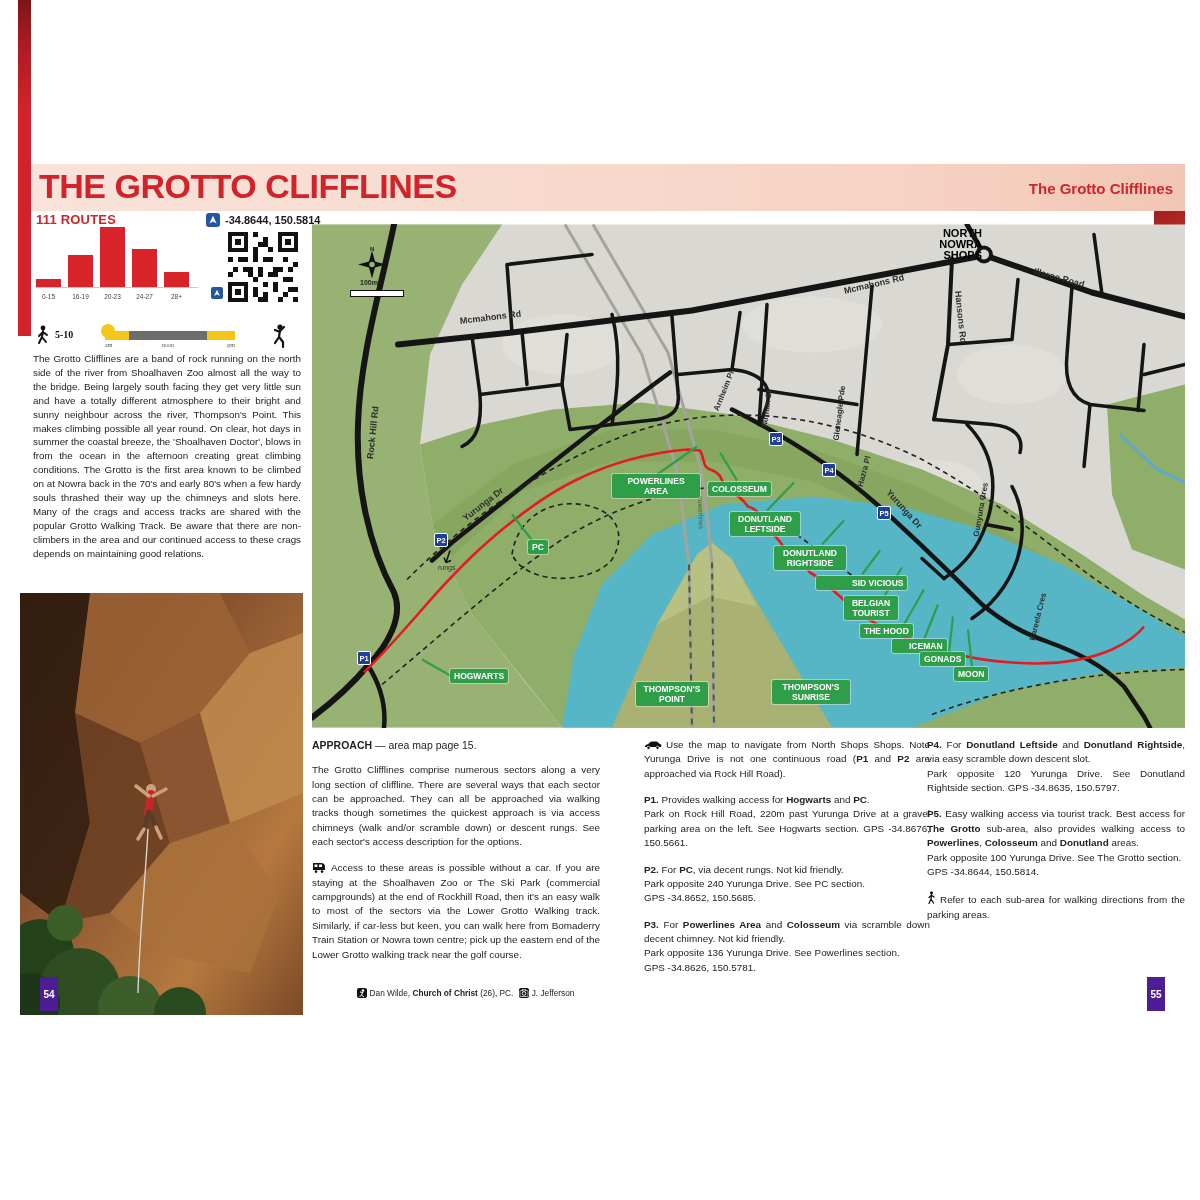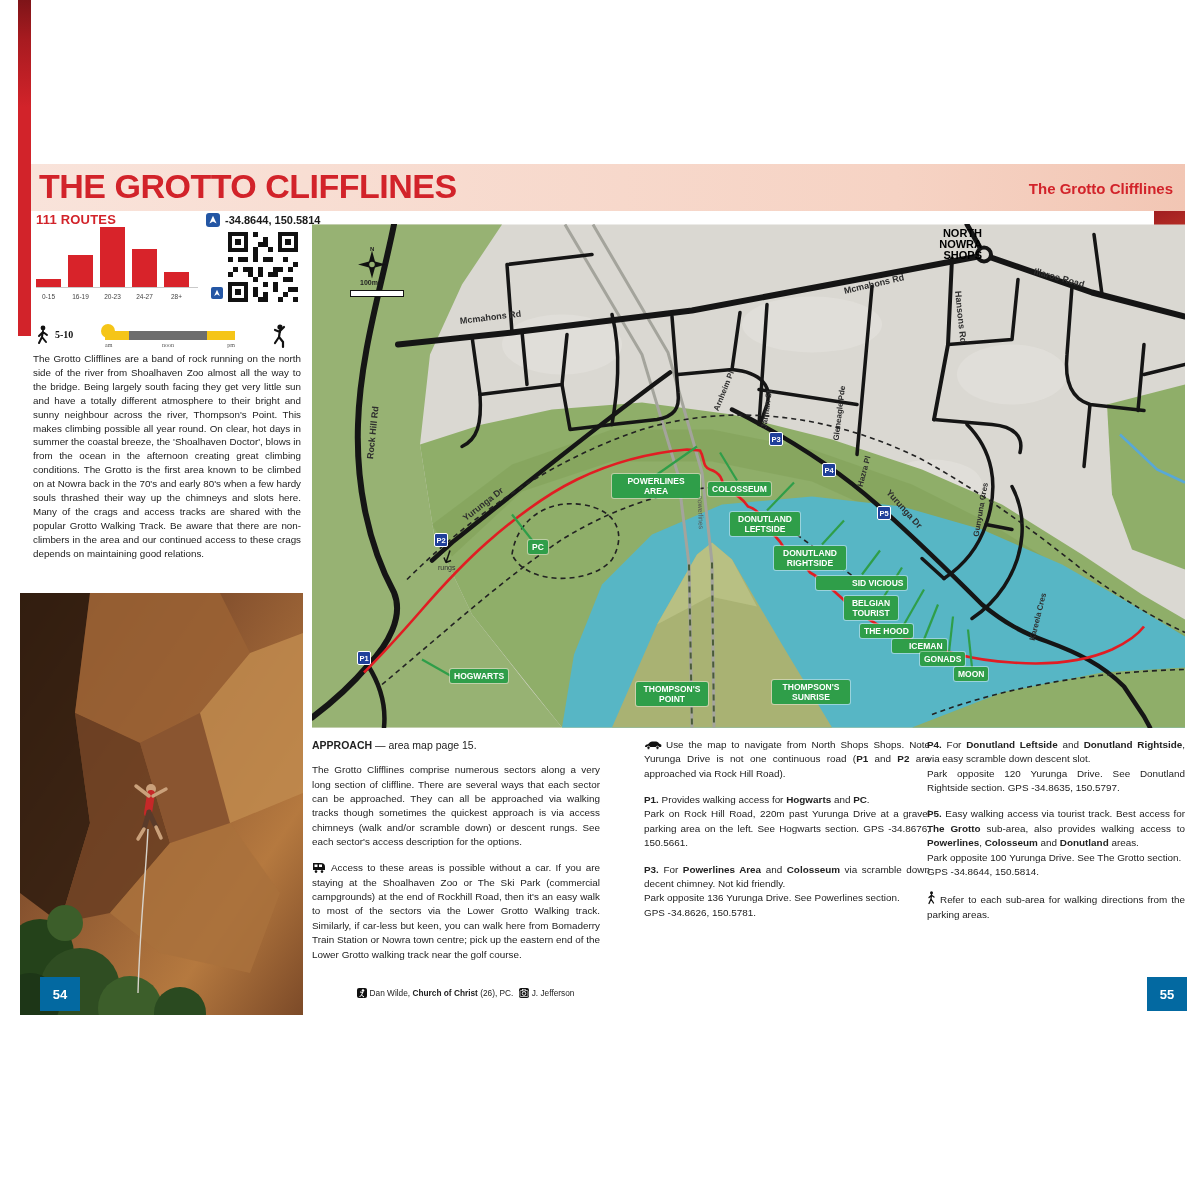--- a/index.html
+++ b/index.html
@@ -34,21 +34,21 @@
   .sunbar{position:absolute;left:72px;top:10px;width:130px;height:9px;background:#6d6d6d;}
   .sunbar .seg-l{position:absolute;left:0;top:0;width:24px;height:9px;background:#f5c518;}
   .sunbar .seg-r{position:absolute;right:0;top:0;width:28px;height:9px;background:#f5c518;}
   .sun{position:absolute;left:-4px;top:-7px;width:14px;height:14px;border-radius:50%;background:#f5c518;}
   .sunlab{position:absolute;top:11px;font-size:6px;color:#555;}
 
   .intro{left:33px;top:352px;width:268px;font-size:9.8px;line-height:1.42;color:#222;text-align:justify;}
 
   
   .photo{left:20px;top:593px;width:283px;height:422px;}
-  .pageno{width:40px;height:34px;background:#0369a1;color:#fff;font-size:13px;font-weight:bold;display:flex;align-items:center;justify-content:center;}
+  .pageno{width:18px;height:34px;background:#4c1d95;color:#fff;font-size:10px;font-weight:bold;display:flex;align-items:center;justify-content:center;}
   .pg54{left:40px;top:977px;}
   .pg55{left:1147px;top:977px;}
 
   
   .map{left:312px;top:224px;width:873px;height:360px;}
   .map svg{position:absolute;left:0;top:0;}
   .sector{position:absolute;background:#2f9e49;color:#fff;font-weight:bold;font-size:8.5px;line-height:1.18;padding:2px 4px;text-align:center;white-space:pre-line;border-radius:2px;box-shadow:0 0 0 1px rgba(255,255,255,.4);}
   .pmark{position:absolute;width:14px;height:14px;background:#20409a;border:1px solid #fff;border-radius:2px;color:#fff;font-size:7.5px;font-weight:bold;line-height:14px;text-align:center;box-sizing:border-box;}
   .rlabel{position:absolute;color:#2e2e2e;font-weight:bold;font-size:9px;white-space:nowrap;transform-origin:0 50%;}
   .shops{position:absolute;left:600px;top:4px;width:70px;text-align:right;font-weight:bold;font-size:11px;line-height:1.02;color:#000;white-space:pre-line;}
@@ -407,20 +407,21 @@
 
   <div class="abs colB">
     <div class="para">
       <svg class="ic" width="18" height="9" viewBox="0 0 18 9">
         <path d="M1 6 C1 4 2 3.5 4 3.2 L6 1.2 C6.5 0.7 7.5 0.5 9 0.5 L12 0.5 C13.5 0.5 14.5 1.5 15 2.5 L17 3.5 C17.5 4 17.5 5 17 6 Z" fill="#111"></path>
         <circle cx="4.5" cy="6.8" r="1.6" fill="#111" stroke="#fff" stroke-width="0.7"></circle>
         <circle cx="13.5" cy="6.8" r="1.6" fill="#111" stroke="#fff" stroke-width="0.7"></circle>
       </svg><span><span>Use the map to navigate from North Shops Shops. Note Yurunga Drive is not one continuous road (</span><span class="b">P1</span><span> and </span><span class="b">P2</span><span> are approached via Rock Hill Road).</span></span>
     </div>
     <div class="para"><span class="b">P1.</span><span> Provides walking access for </span><span class="b">Hogwarts</span><span> and </span><span class="b">PC</span><span>.</span><br><span>Park on Rock Hill Road, 220m past Yurunga Drive at a gravel parking area on the left. See Hogwarts section. GPS -34.8676, 150.5661.</span></div>
+    <div class="para"><span class="b">P2.</span><span> For </span><span class="b">PC</span><span>, via decent rungs. Not kid friendly.</span><br><span>Park opposite 240 Yurunga Drive. See PC section.</span><br><span>GPS -34.8652, 150.5685.</span></div>
     <div class="para"><span class="b">P3.</span><span> For </span><span class="b">Powerlines Area</span><span> and </span><span class="b">Colosseum</span><span> via scramble down decent chimney. Not kid friendly.</span><br><span>Park opposite 136 Yurunga Drive. See Powerlines section.</span><br><span>GPS -34.8626, 150.5781.</span></div>
   </div>
 
   <div class="abs colC">
     <div class="para"><span class="b">P4.</span><span> For </span><span class="b">Donutland Leftside</span><span> and </span><span class="b">Donutland Rightside</span><span>, via easy scramble down descent slot.</span><br><span>Park opposite 120 Yurunga Drive. See Donutland Rightside section. GPS -34.8635, 150.5797.</span></div>
     <div class="para"><span class="b">P5.</span><span> Easy walking access via tourist track. Best access for </span><span class="b">The Grotto</span><span> sub-area, also provides walking access to </span><span class="b">Powerlines</span><span>, </span><span class="b">Colosseum</span><span> and </span><span class="b">Donutland</span><span> areas.</span><br><span>Park opposite 100 Yurunga Drive. See The Grotto section.</span><br><span>GPS -34.8644, 150.5814.</span></div>
     <div class="para">
       <svg class="ic" width="9" height="14" viewBox="0 0 9 14">
         <circle cx="4.5" cy="1.8" r="1.5" fill="#111"></circle>
         <path d="M4.5 3.5 L4 8 L2 12.5 M4 8 L6.5 12 M4.5 4.2 L2 6.5 M4.5 4.2 L7 6" stroke="#111" stroke-width="1.3" fill="none" stroke-linecap="round"></path>

